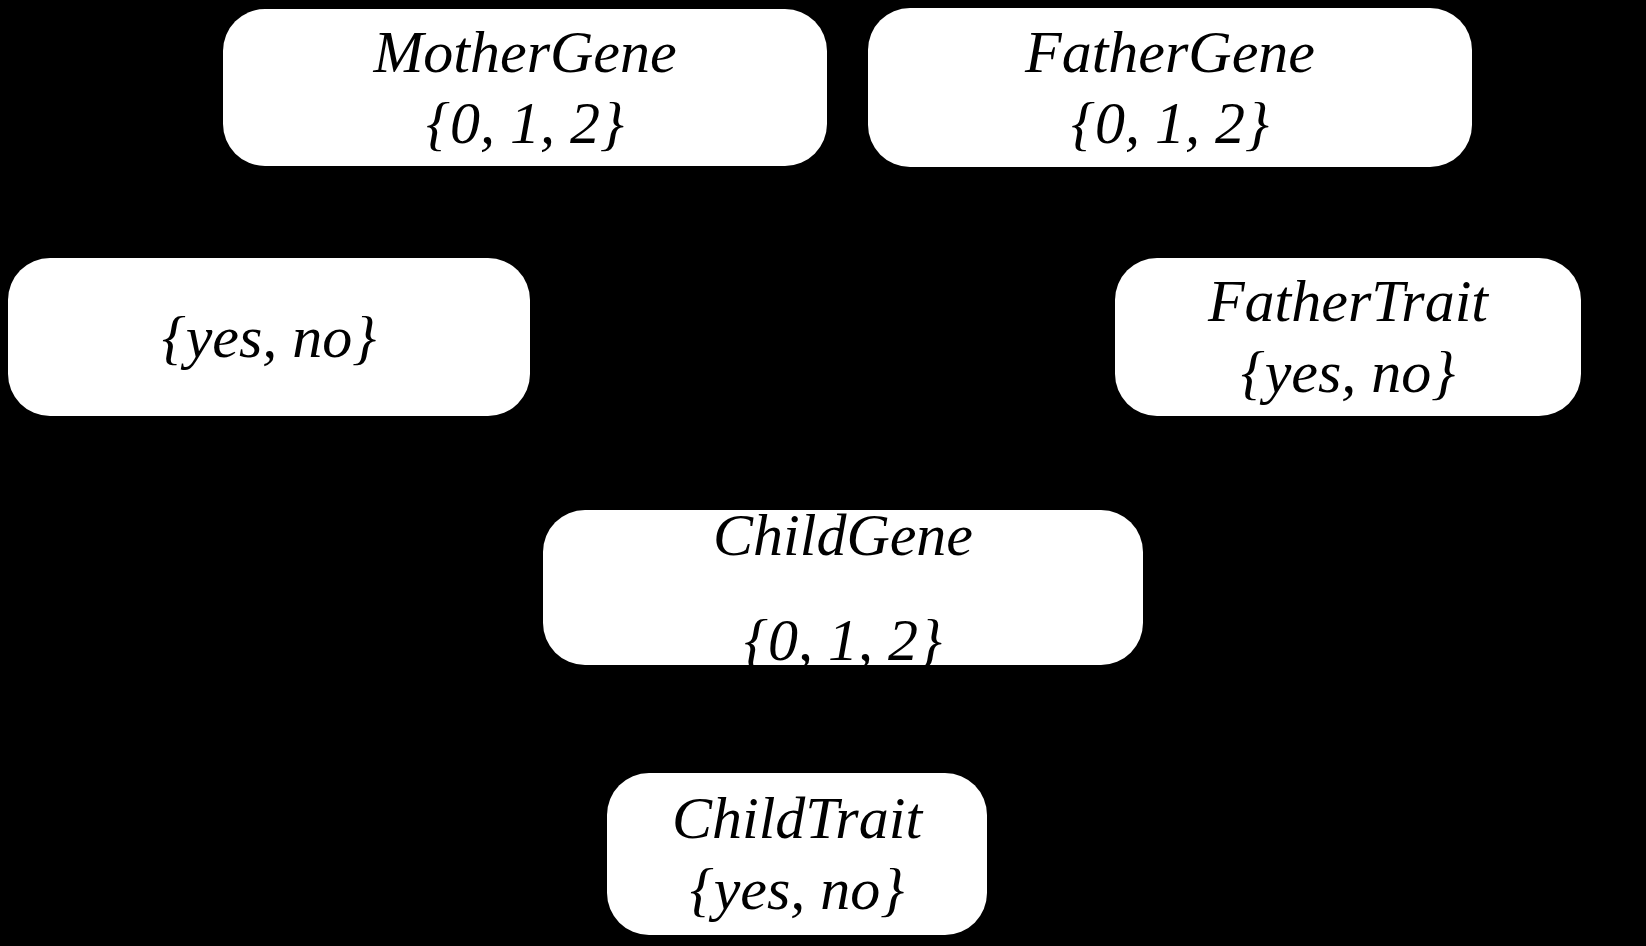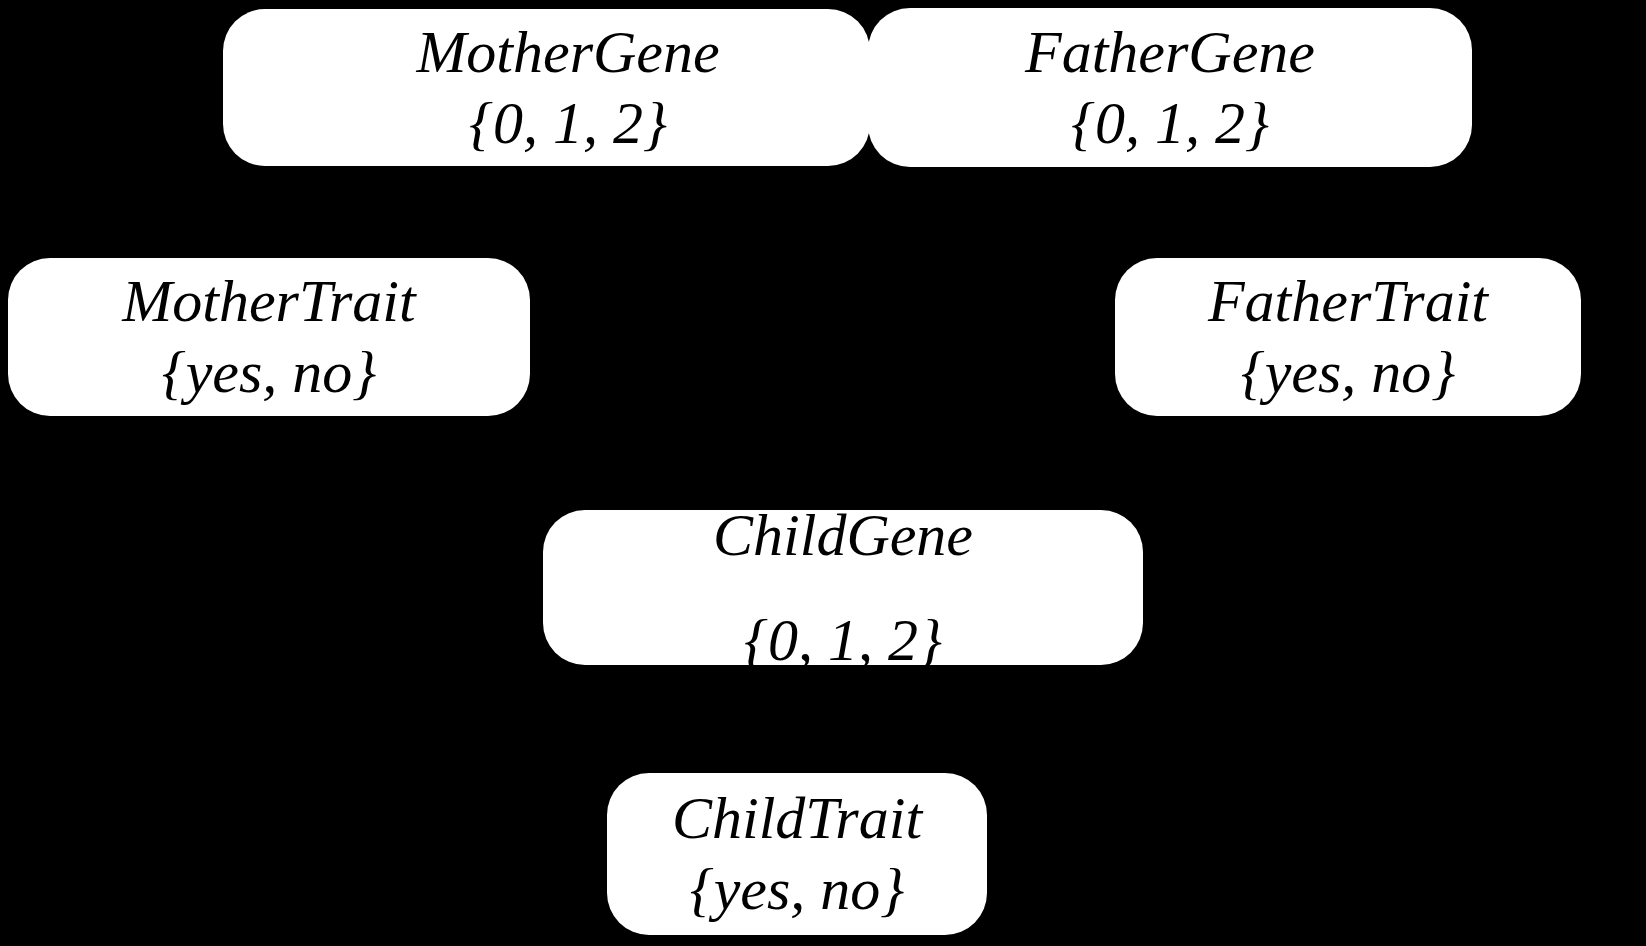--- a/index.html
+++ b/index.html
@@ -28,21 +28,21 @@
     text-align: center;
     font-style: italic;
     font-size: 60px;
     line-height: 1.08;
     white-space: nowrap;
   }
   .node-title, .node-domain {
     display: block;
   }
   
-  .node-mother-gene  { left: 223px;  top: 9px;   width: 604px; height: 157px; padding-left: 43px; }
+  .node-mother-gene  { left: 223px;  top: 9px;   width: 604px; height: 157px; }
   .node-father-gene  { left: 868px;  top: 8px;   width: 604px; height: 159px; text-align: right; }
   .node-mother-trait { left: 8px;    top: 258px; width: 522px; height: 158px; }
   .node-father-trait { left: 1115px; top: 258px; width: 466px; height: 158px; }
   .node-child-gene   { left: 543px;  top: 510px; width: 600px; height: 155px; gap: 40px; }
   .node-child-trait  { left: 607px;  top: 773px; width: 380px; height: 162px; }
 </style>
 </head>
 <body>
 
 <div class="stage">
@@ -51,21 +51,20 @@
     <span class="node-title">MotherGene</span>
     <span class="node-domain">{0, 1, 2}</span>
   </div>
 
   <div class="node node-father-gene">
     <span class="node-title">FatherGene</span>
     <span class="node-domain">{0, 1, 2}</span>
   </div>
 
   <div class="node node-mother-trait">
-    <span class="node-title">MotherTrait</span>
     <span class="node-domain">{yes, no}</span>
   </div>
 
   <div class="node node-father-trait">
     <span class="node-title">FatherTrait</span>
     <span class="node-domain">{yes, no}</span>
   </div>
 
   <div class="node node-child-gene">
     <span class="node-title">ChildGene</span>

